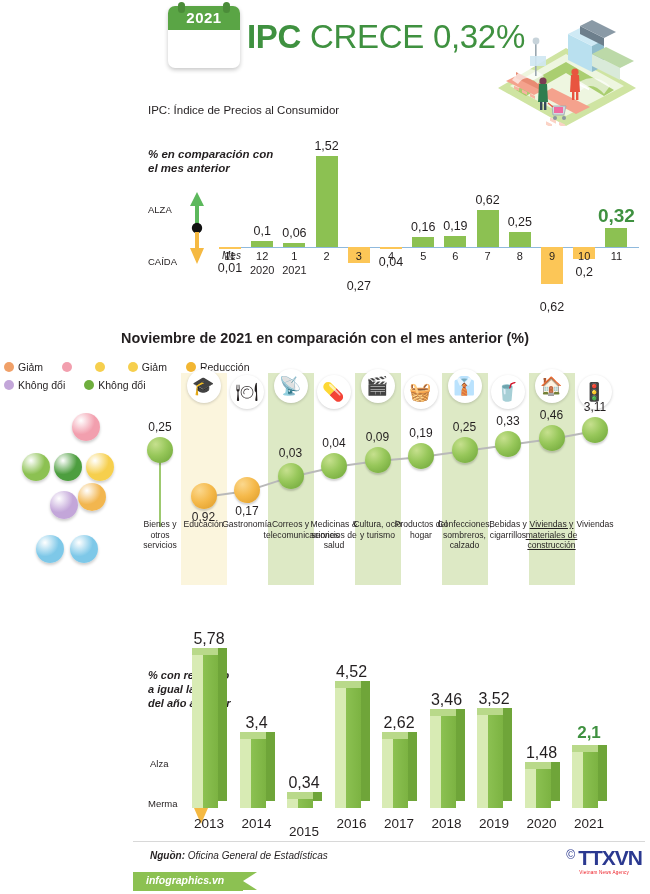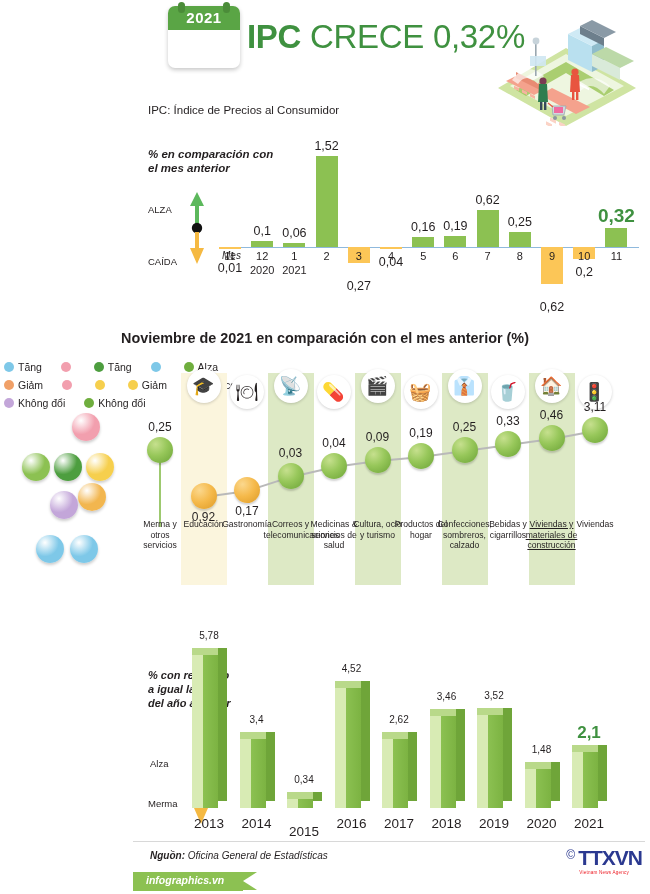--- a/index.html
+++ b/index.html
@@ -84,21 +84,21 @@
   
   #c3{left:0;top:600px;width:650px;height:240px;}
   .c3-note{position:absolute;left:148px;top:68px;font-size:11px;
      font-weight:bold;font-style:italic;line-height:14px;color:#231f20;}
   .arrowblk3{position:absolute;left:148px;top:148px;width:62px;height:80px;}
   .bar3f{position:absolute;width:22px;
      background:linear-gradient(to right,#d8ebb4 0%,#d8ebb4 42%,#8cc152 42%,#7cb342 100%);}
   .bar3t{position:absolute;width:0;height:0;
      border-left:9px solid transparent;border-bottom:7px solid #b9d98a;}
   .bar3s{position:absolute;width:9px;background:#6fa539;}
-  .v3{position:absolute;font-size:10px;text-align:center;width:52px;color:#231f20;}
+  .v3{position:absolute;font-size:16px;text-align:center;width:52px;color:#231f20;}
   .v3.big{font-size:17px;font-weight:bold;color:#3f9140;}
   .yr{position:absolute;font-size:13.5px;text-align:center;width:46px;color:#231f20;}
 
   
   #footer{left:0;top:840px;width:650px;height:54px;}
   .f-line{position:absolute;left:133px;top:1px;width:512px;height:1px;background:#d8d8d8;}
   .f-src{position:absolute;left:150px;top:10px;font-size:10px;
      font-style:italic;color:#231f20;}
   .f-src b{font-weight:bold;}
   .ribbon{position:absolute;left:133px;top:32px;width:110px;height:19px;
@@ -244,27 +244,20 @@
       <div class="ylab" style="left: 245.2px; top: 172px;">2020</div>
       <div class="ylab" style="left: 277.4px; top: 172px;">2021</div>
     </div>
 </div>
 
 <div class="abs" id="c2">
   <div class="c2-title">Noviembre de 2021 en comparación con el mes anterior (%)</div>
 
   <div id="legend">
     <div class="lgrow">
-      <span class="dot" style="background:#7ec8e8"></span><span>Tăng</span>
-      <span class="lgsp"></span><span class="dot" style="background:#f29fae"></span>
-      <span class="lgsp"></span><span class="dot" style="background:#4d9e3f"></span><span>Tăng</span>
-      <span class="lgsp"></span><span class="dot" style="background:#7ec8e8"></span>
-      <span class="lgsp"></span><span class="dot" style="background:#6fae3e"></span><span>Alza</span>
-    </div>
-    <div class="lgrow">
       <span class="dot" style="background:#f0a068"></span><span>Giảm</span>
       <span class="lgsp"></span><span class="dot" style="background:#f29fae"></span>
       <span class="lgsp"></span><span class="dot" style="background:#f6cf4d"></span>
       <span class="lgsp"></span><span class="dot" style="background:#f6cf4d"></span><span>Giảm</span>
       <span class="lgsp"></span><span class="dot" style="background:#f2b632"></span><span>Reducción</span>
     </div>
     <div class="lgrow">
       <span class="dot" style="background:#c3a6d9"></span><span>Không đổi</span>
       <span class="lgsp"></span><span class="dot" style="background:#6fae3e"></span><span>Không đổi</span>
     </div>
@@ -291,21 +284,21 @@
       <div class="connector" style="left: 290.5px; top: 151px; width: 44.6346px; transform: rotate(-12.9465deg);"></div>
       <div class="connector" style="left: 334px; top: 141px; width: 43.9118px; transform: rotate(-7.85331deg);"></div>
       <div class="connector" style="left: 377.5px; top: 135px; width: 43.6835px; transform: rotate(-5.2538deg);"></div>
       <div class="connector" style="left: 421px; top: 131px; width: 43.9118px; transform: rotate(-7.85331deg);"></div>
       <div class="connector" style="left: 464.5px; top: 125px; width: 43.9118px; transform: rotate(-7.85331deg);"></div>
       <div class="connector" style="left: 508px; top: 119px; width: 43.9118px; transform: rotate(-7.85331deg);"></div>
       <div class="connector" style="left: 551.5px; top: 113px; width: 44.2295px; transform: rotate(-10.4207deg);"></div>
       <div class="stem" style="left: 159.3px; top: 136px; height: 66px;"></div>
       <div class="gball" style="left: 147px; top: 112px;"></div>
       <div class="v2" style="left: 135px; top: 95px;">0,25</div>
-      <div class="cat2" style="left: 133px; top: 194px;">Merma y otros servicios</div>
+      <div class="cat2" style="left: 133px; top: 194px;">Bienes y otros servicios</div>
       <div class="iconc" style="left: 186.5px; top: 44px;">🎓</div>
       <div class="oball" style="left: 190.5px; top: 158px;"></div>
       <div class="v2" style="left: 178.5px; top: 185px;">0,92</div>
       <div class="cat2" style="left: 176.5px; top: 194px;">Educación</div>
       <div class="iconc" style="left: 230px; top: 50px;">🍽</div>
       <div class="oball" style="left: 234px; top: 152px;"></div>
       <div class="v2" style="left: 222px; top: 179px;">0,17</div>
       <div class="cat2" style="left: 220px; top: 194px;">Gastronomía</div>
       <div class="iconc" style="left: 273.5px; top: 44px;">📡</div>
       <div class="gball" style="left: 277.5px; top: 138px;"></div>

